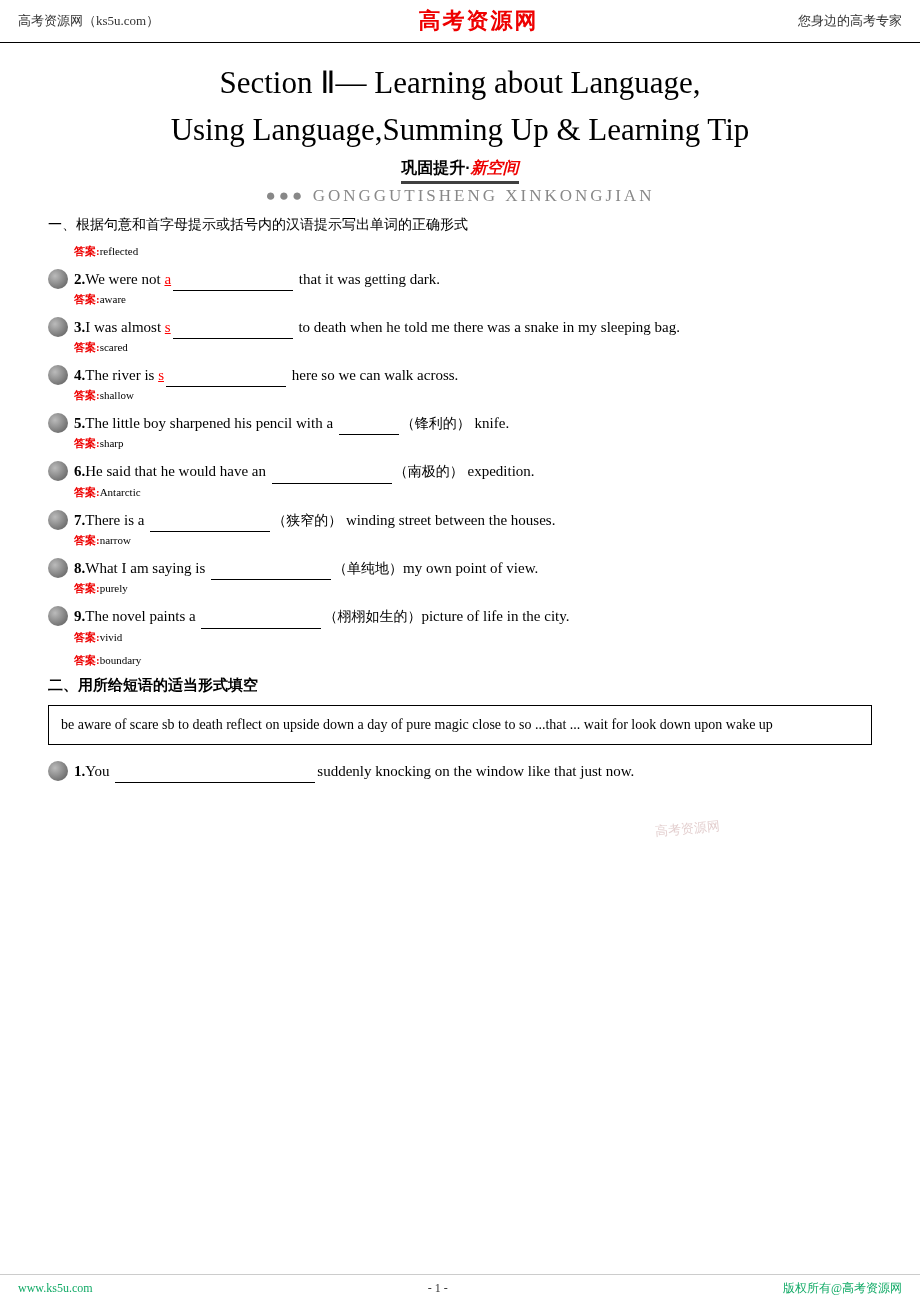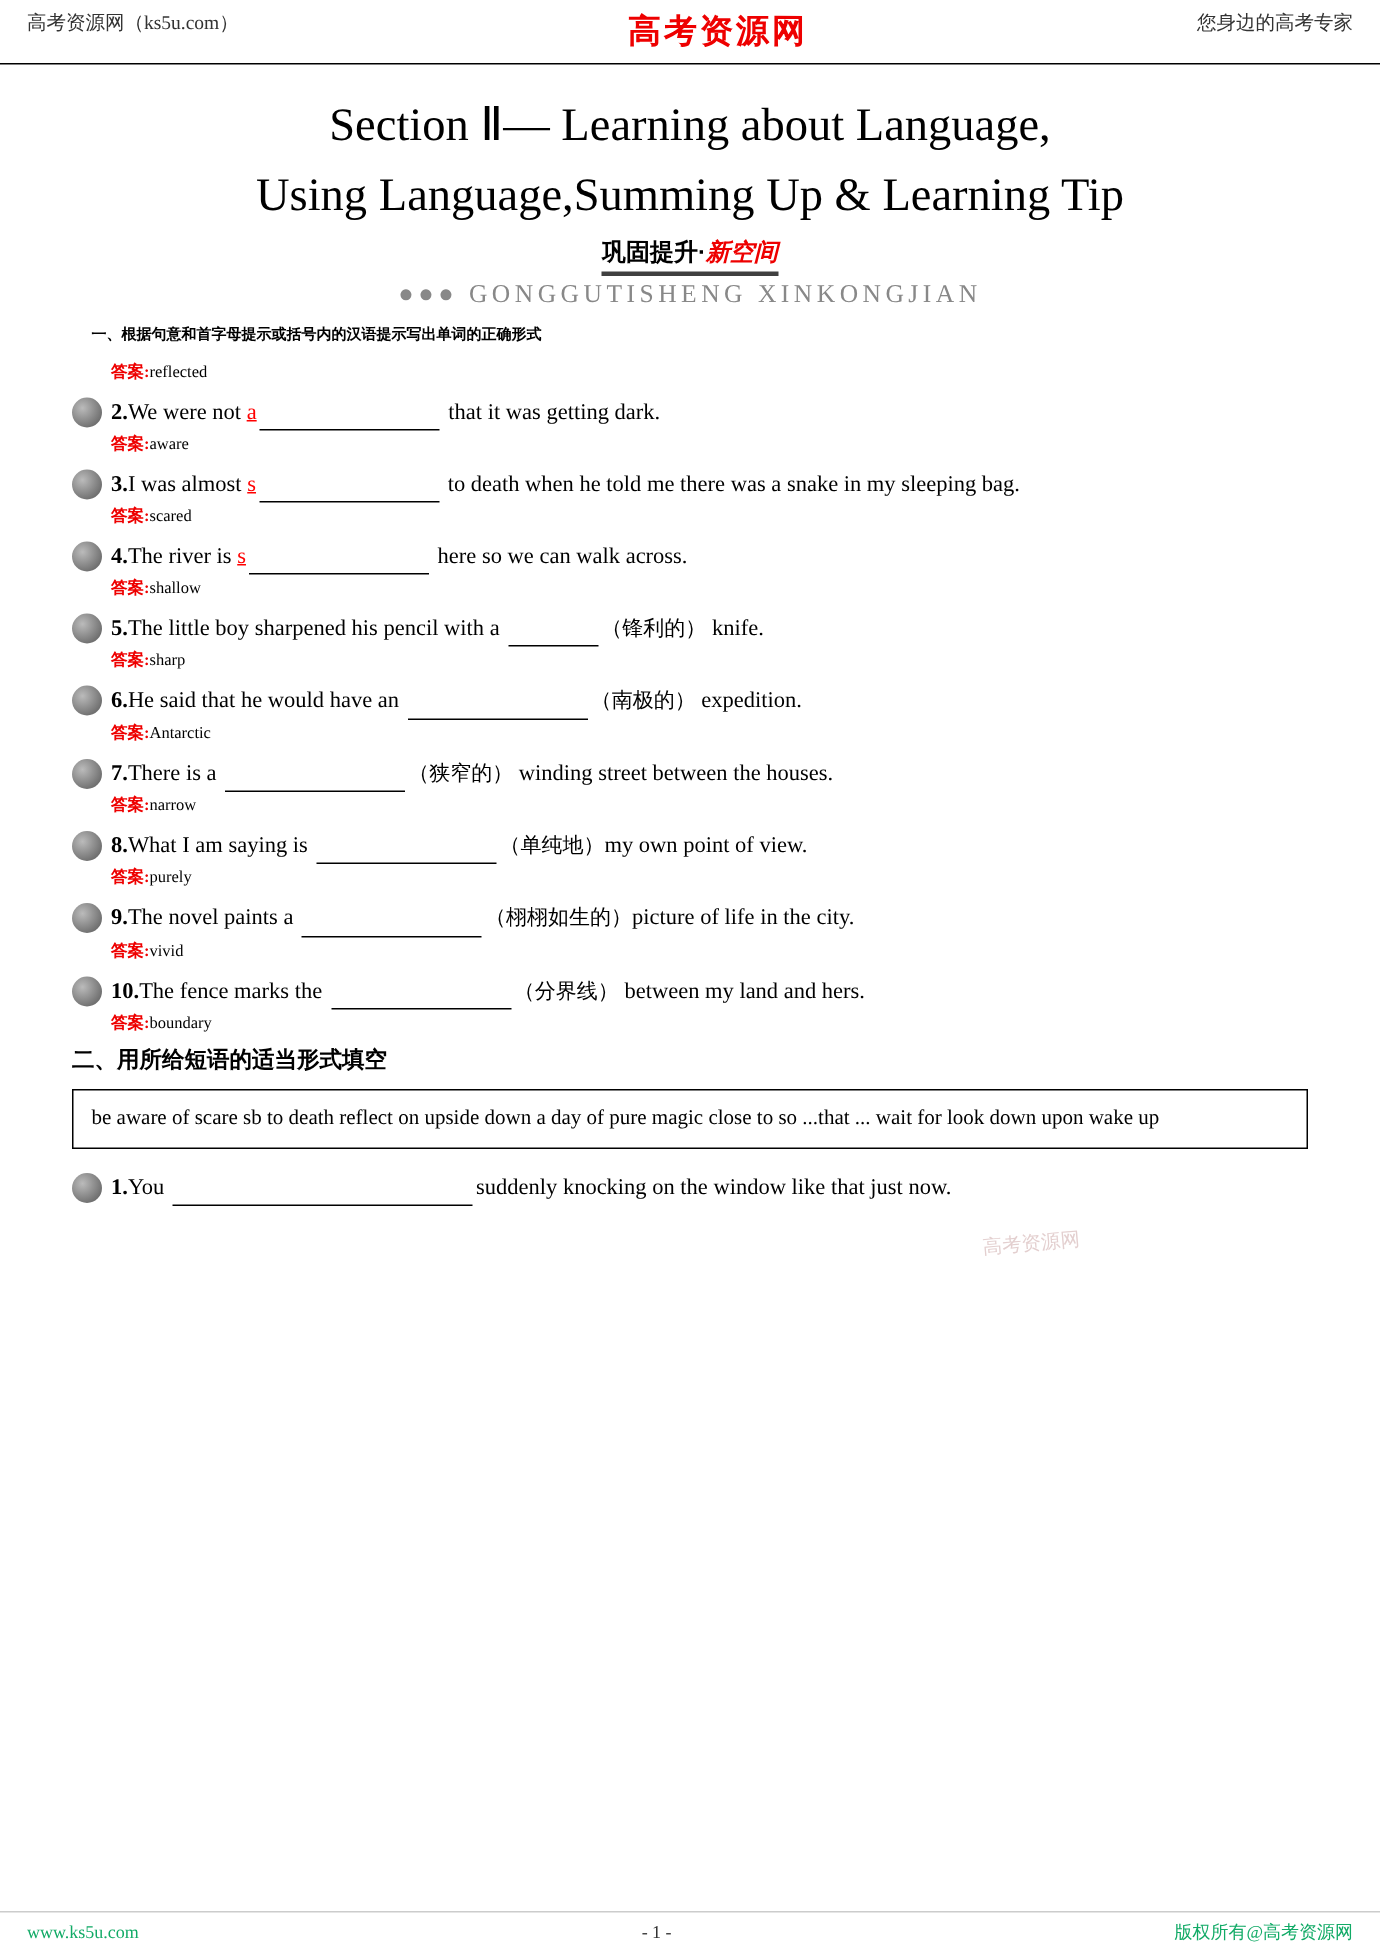--- a/index.html
+++ b/index.html
@@ -14,20 +14,21 @@
     .page {
       width: 920px;
       min-height: 1302px;
       background: #fff;
       display: flex;
       flex-direction: column;
     }
     
     .header {
       display: flex;
+      align-items: center;
       justify-content: space-between;
       border-bottom: 1px solid #000;
       padding: 6px 18px;
     }
     .header-left {
       font-size: 13px;
       color: #333;
     }
     .header-center {
       font-size: 22px;
@@ -76,23 +77,23 @@
     }
     .banner-sub {
       font-size: 17px;
       color: #888;
       letter-spacing: 3px;
       text-align: center;
       margin-top: 2px;
     }
     
     .section-heading {
-      font-size: 10px;
-      font-weight: bold;
-      margin: 10px 0 10px 13px;
+      font-size: 14px;
+      font-weight: normal;
+      margin: 10px 0 10px 0;
     }
     
     .q-block {
       margin-bottom: 4px;
     }
     .q-line {
       display: flex;
       align-items: flex-start;
       margin-bottom: 0;
     }
@@ -287,26 +288,20 @@
       <div class="q-line">
         <span class="q-icon"></span>
         <span class="q-text">
           <span class="bold-num">9.</span>The novel paints a <span class="blank blank-lg"></span><span class="cn-hint">（栩栩如生的）</span>picture of life in the city.
         </span>
       </div>
       <div class="answer-line">答案:<span class="answer-text">vivid</span></div>
     </div>
 
     <div class="q-block">
-      <div class="q-line">
-        <span class="q-icon"></span>
-        <span class="q-text">
-          <span class="bold-num">10.</span>The fence marks the <span class="blank blank-lg"></span><span class="cn-hint">（分界线）</span> between my land and hers.
-        </span>
-      </div>
       <div class="answer-line">答案:<span class="answer-text">boundary</span></div>
     </div>
 
     <div class="section2-heading">二、用所给短语的适当形式填空</div>
 
     <div class="word-box">be aware of   scare sb to death   reflect on   upside down   a day of pure magic   close to   so ...that ...   wait for   look down upon   wake up</div>
 
     <div class="q-block">
       <div class="q-line">
         <span class="q-icon"></span>

